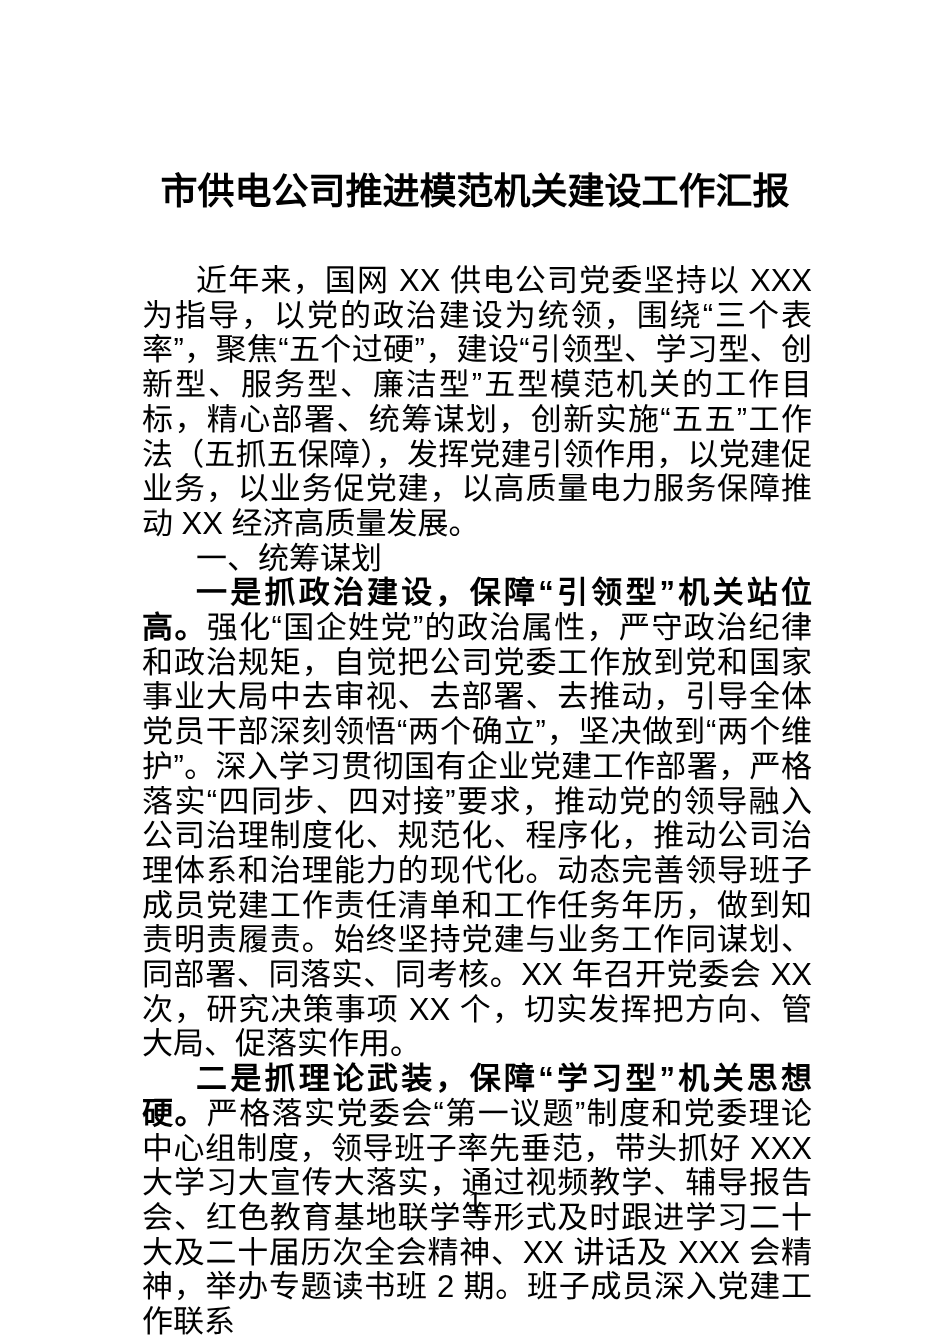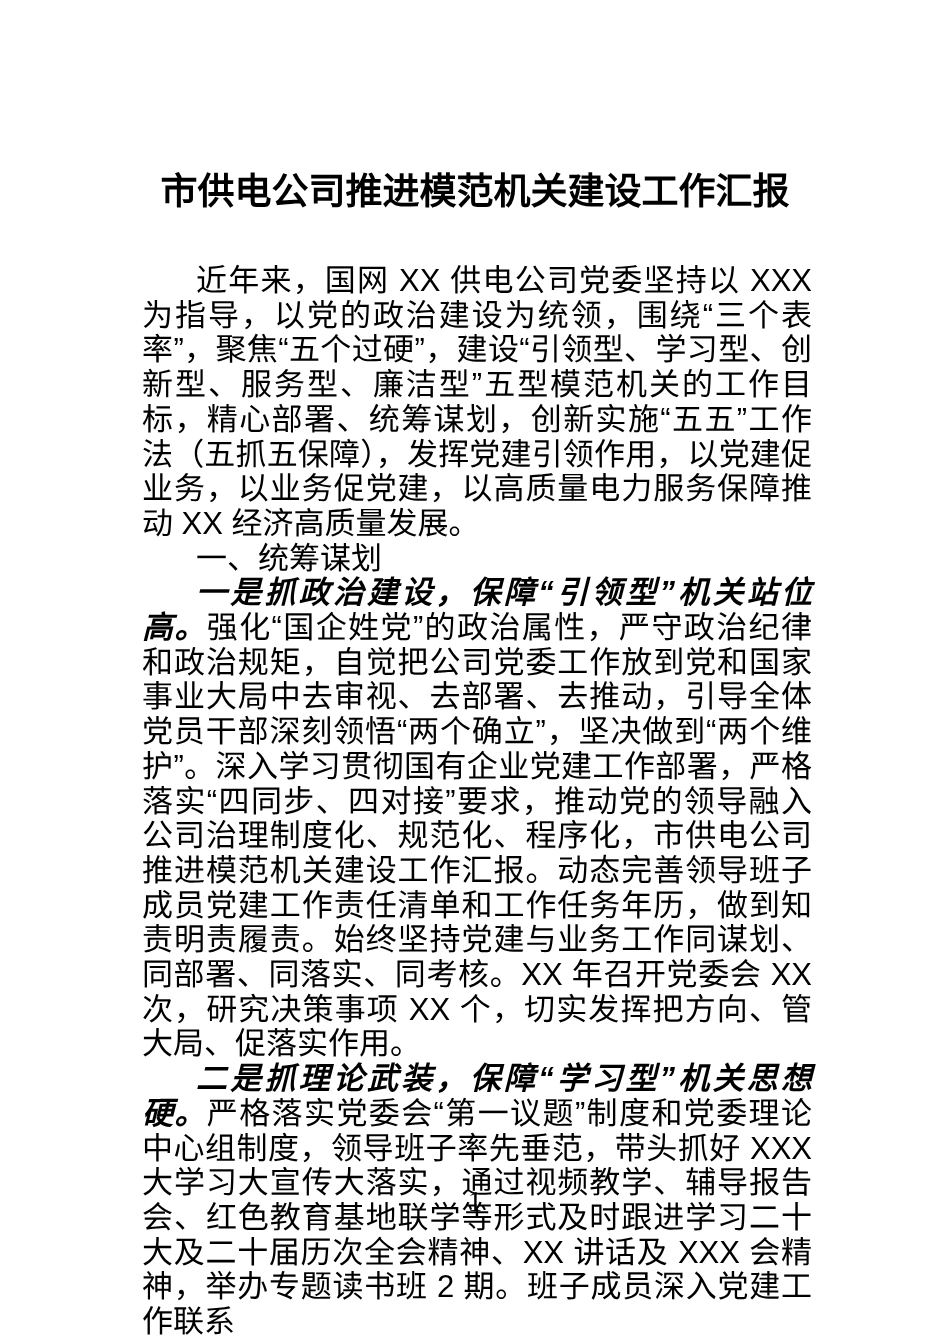--- a/index.html
+++ b/index.html
@@ -41,21 +41,20 @@
     color: #000000;
   }
   .content p {
     margin: 0;
     padding: 0;
     text-indent: 54px;
     word-break: break-all;
   }
   .content p .lead {
     font-weight: bold;
-    font-style: italic;
   }
   .page-number {
     position: absolute;
     top: 1184px;
     left: 0;
     width: 100%;
     text-align: center;
     font-family: "Liberation Serif", serif;
     font-size: 29px;
     line-height: 34px;
@@ -68,21 +67,21 @@
 <div class="page">
 
   <h1 class="doc-title">市供电公司推进模范机关建设工作汇报</h1>
 
   <div class="content">
 
     <p>近年来，国网 XX 供电公司党委坚持以 XXX 为指导，以党的政治建设为统领，围绕“三个表率”，聚焦“五个过硬”，建设“引领型、学习型、创新型、服务型、廉洁型”五型模范机关的工作目标，精心部署、统筹谋划，创新实施“五五”工作法（五抓五保障），发挥党建引领作用，以党建促业务，以业务促党建，以高质量电力服务保障推动 XX 经济高质量发展。</p>
 
     <p>一、统筹谋划</p>
 
-    <p><span class="lead">一是抓政治建设，保障“引领型”机关站位高。</span><span>强化“国企姓党”的政治属性，严守政治纪律和政治规矩，自觉把公司党委工作放到党和国家事业大局中去审视、去部署、去推动，引导全体党员干部深刻领悟“两个确立”，坚决做到“两个维护”。深入学习贯彻国有企业党建工作部署，严格落实“四同步、四对接”要求，推动党的领导融入公司治理制度化、规范化、程序化，市供电公司推进模范机关建设工作汇报。动态完善领导班子成员党建工作责任清单和工作任务年历，做到知责明责履责。始终坚持党建与业务工作同谋划、同部署、同落实、同考核。XX 年召开党委会 XX 次，研究决策事项 XX 个，切实发挥把方向、管大局、促落实作用。</span></p>
+    <p><span class="lead">一是抓政治建设，保障“引领型”机关站位高。</span><span>强化“国企姓党”的政治属性，严守政治纪律和政治规矩，自觉把公司党委工作放到党和国家事业大局中去审视、去部署、去推动，引导全体党员干部深刻领悟“两个确立”，坚决做到“两个维护”。深入学习贯彻国有企业党建工作部署，严格落实“四同步、四对接”要求，推动党的领导融入公司治理制度化、规范化、程序化，推动公司治理体系和治理能力的现代化。动态完善领导班子成员党建工作责任清单和工作任务年历，做到知责明责履责。始终坚持党建与业务工作同谋划、同部署、同落实、同考核。XX 年召开党委会 XX 次，研究决策事项 XX 个，切实发挥把方向、管大局、促落实作用。</span></p>
 
     <p><span class="lead">二是抓理论武装，保障“学习型”机关思想硬。</span><span>严格落实党委会“第一议题”制度和党委理论中心组制度，领导班子率先垂范，带头抓好 XXX 大学习大宣传大落实，通过视频教学、辅导报告会、红色教育基地联学等形式及时跟进学习二十大及二十届历次全会精神、XX 讲话及 XXX 会精神，举办专题读书班 2 期。班子成员深入党建工作联系</span></p>
 
   </div>
 
   <div class="page-number">1</div>
 
 </div>
 
 </body></html>

